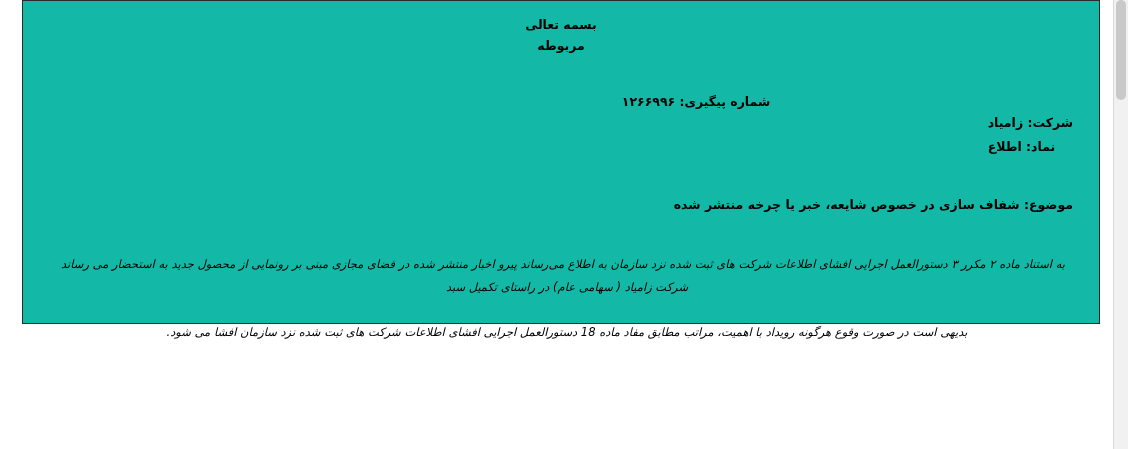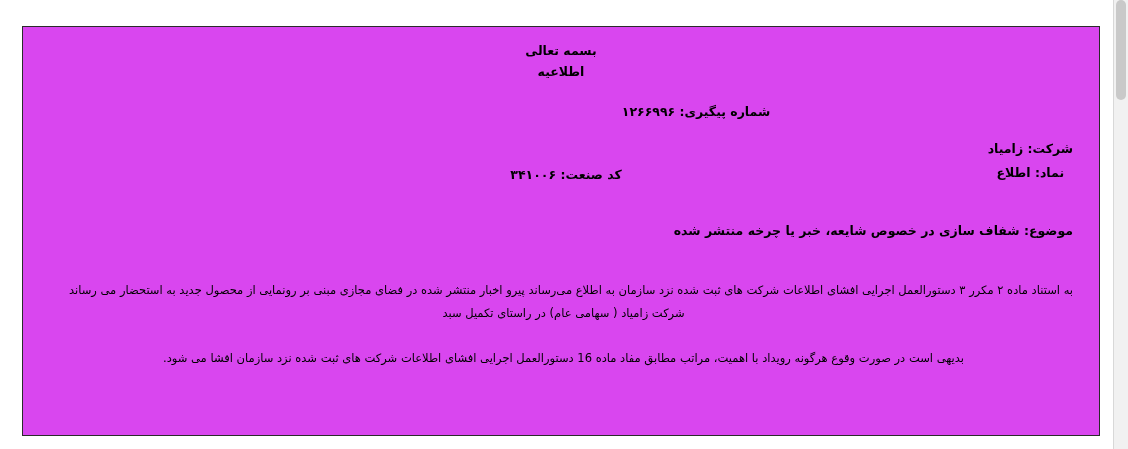--- a/index.html
+++ b/index.html
@@ -34,53 +34,53 @@
     position: absolute;
     top: 0;
     left: 2px;
     width: 10px;
     height: 100px;
     background: #c9c9c9;
     border-radius: 5px;
   }
   .doc-frame {
     position: absolute;
-    top: 26px;
+    top: 0;
     right: 28px;
     left: 22px;
-    height: 410px;
+    height: 324px;
     border: 1px solid #2b2b2b;
-    background: #d946ef;
+    background: #14b8a6;
     box-sizing: border-box;
     padding: 14px 26px 10px 26px;
   }
   .center {
     text-align: center;
   }
   .title-line {
     font-size: 12.5px;
     font-weight: bold;
     line-height: 1.65;
   }
   .tracking {
-    margin-top: 22px;
+    margin-top: 38px;
     text-align: center;
     font-size: 12.5px;
     font-weight: bold;
     padding-right: 0;
   }
   .tracking-inner {
     display: inline-block;
     transform: translateX(135px);
   }
   .company-block {
     position: absolute;
     top: 110px;
     right: 26px;
-    text-align: center;
+    text-align: left;
     font-size: 12.5px;
     font-weight: bold;
     line-height: 1.9;
   }
   .industry {
     position: absolute;
     top: 140px;
     right: 0;
     left: 0;
     text-align: center;
@@ -102,57 +102,55 @@
     position: absolute;
     top: 252px;
     right: 26px;
     left: 26px;
     font-size: 11.5px;
     line-height: 2.0;
     text-align: justify;
     text-align-last: center;
   }
   .body-text p {
-    margin: 0 0 22px 5px;
-    text-align: right;
+    margin: 0 0 22px 12px;
+    text-align: left;
+    font-style: italic;
   }
   .body-text p:last-child {
     margin-bottom: 0;
   }
 </style>
 </head>
 <body>
 
 <div class="page">
 
   <div class="doc-frame">
 
     <div class="center">
       <div class="title-line">بسمه تعالی</div>
-      <div class="title-line">اطلاعیه</div>
+      <div class="title-line">مربوطه</div>
     </div>
 
     <div class="tracking">
       <span class="tracking-inner">شماره پیگیری: ۱۲۶۶۹۹۶</span>
     </div>
 
     <div class="company-block">
       <div>شرکت: زامیاد</div>
       <div>نماد: اطلاع</div>
     </div>
 
-    <div class="industry">
-      <span class="industry-inner">کد صنعت: ۳۴۱۰۰۶</span>
-    </div>
 
     <div class="subject">موضوع: شفاف سازی در خصوص شایعه، خبر یا چرخه منتشر شده</div>
 
     <div class="body-text">
       <p>به استناد ماده ۲ مکرر ۳ دستورالعمل اجرایی افشای اطلاعات شرکت های ثبت شده نزد سازمان به اطلاع می‌رساند پیرو اخبار منتشر شده در فضای مجازی مبنی بر رونمایی از محصول جدید به استحضار می رساند شرکت زامیاد ( سهامی عام) در راستای تکمیل سبد</p>
-      <p>بدیهی است در صورت وقوع هرگونه رویداد با اهمیت، مراتب مطابق مفاد ماده 16 دستورالعمل اجرایی افشای اطلاعات شرکت های ثبت شده نزد سازمان افشا می شود.</p>
+      <p>بدیهی است در صورت وقوع هرگونه رویداد با اهمیت، مراتب مطابق مفاد ماده 18 دستورالعمل اجرایی افشای اطلاعات شرکت های ثبت شده نزد سازمان افشا می شود.</p>
     </div>
 
   </div>
 
   <div class="right-gutter">
     <div class="thumb"></div>
   </div>
 
 </div>
 

